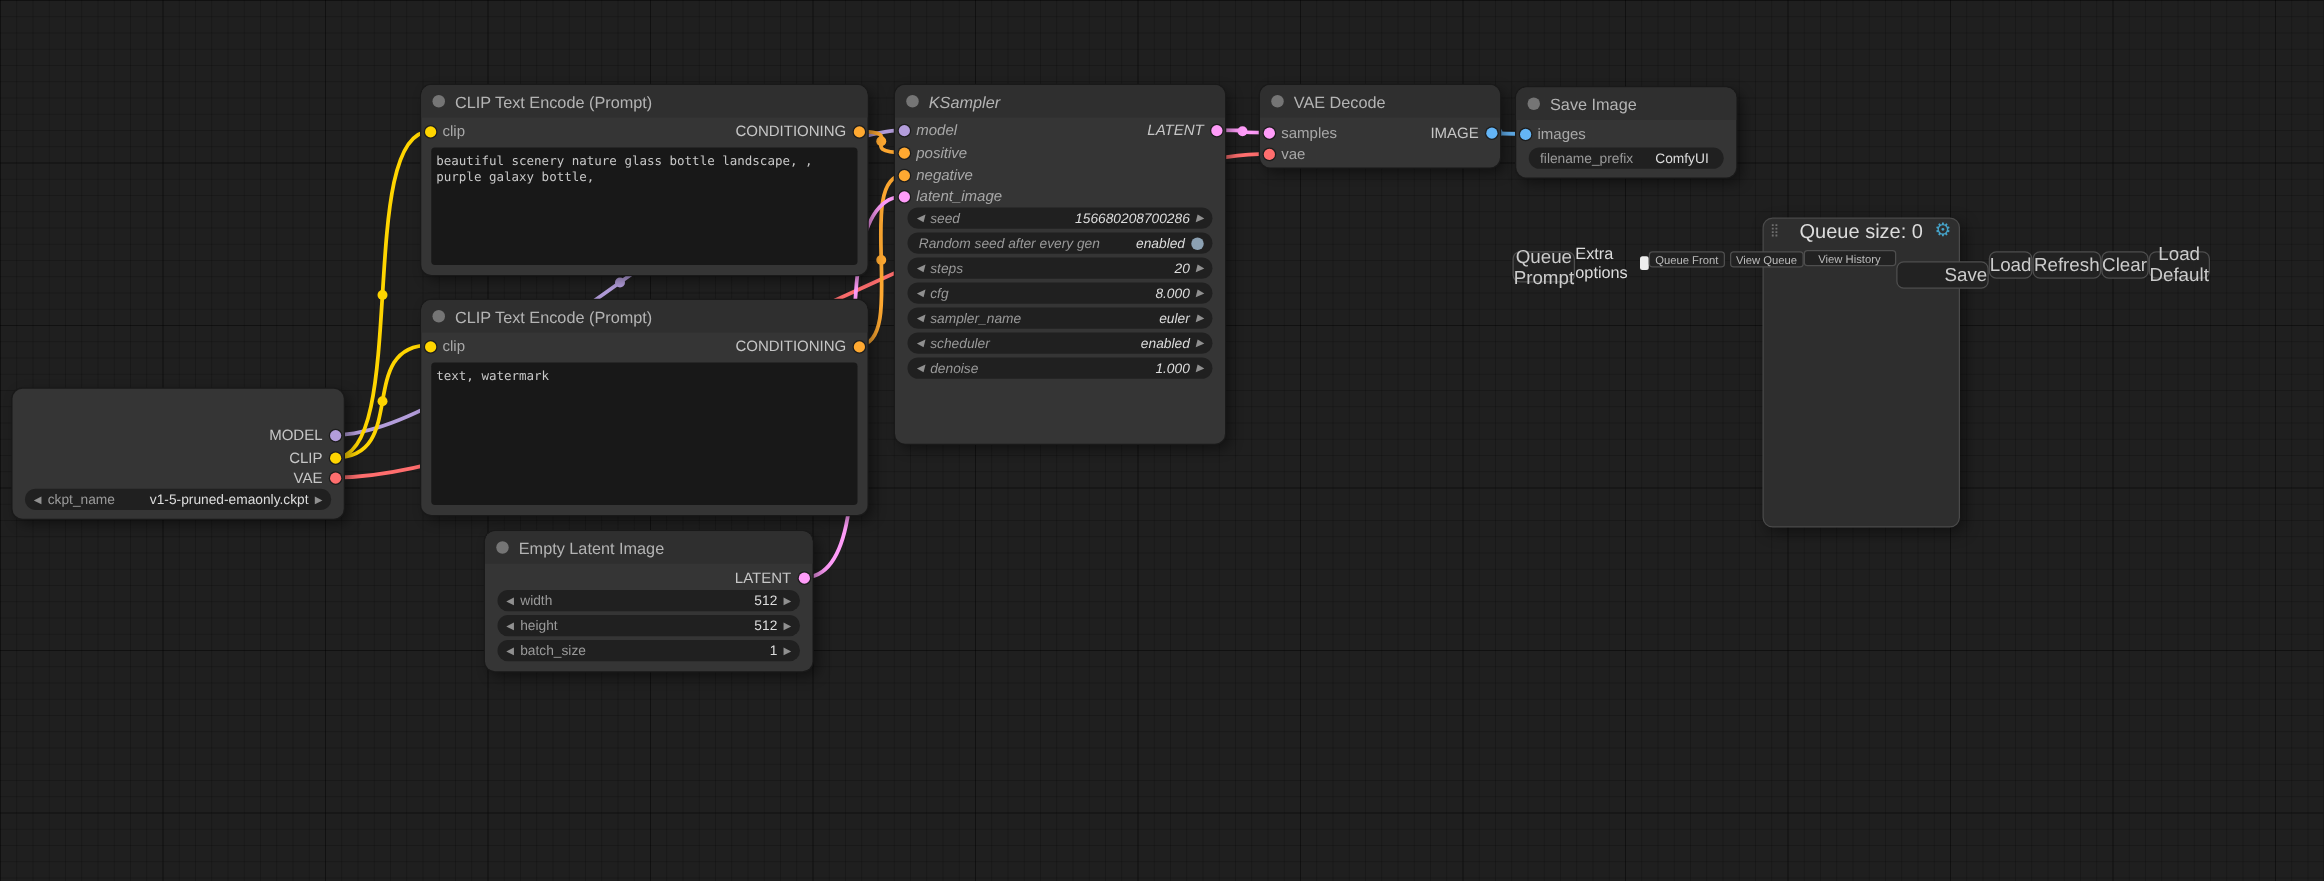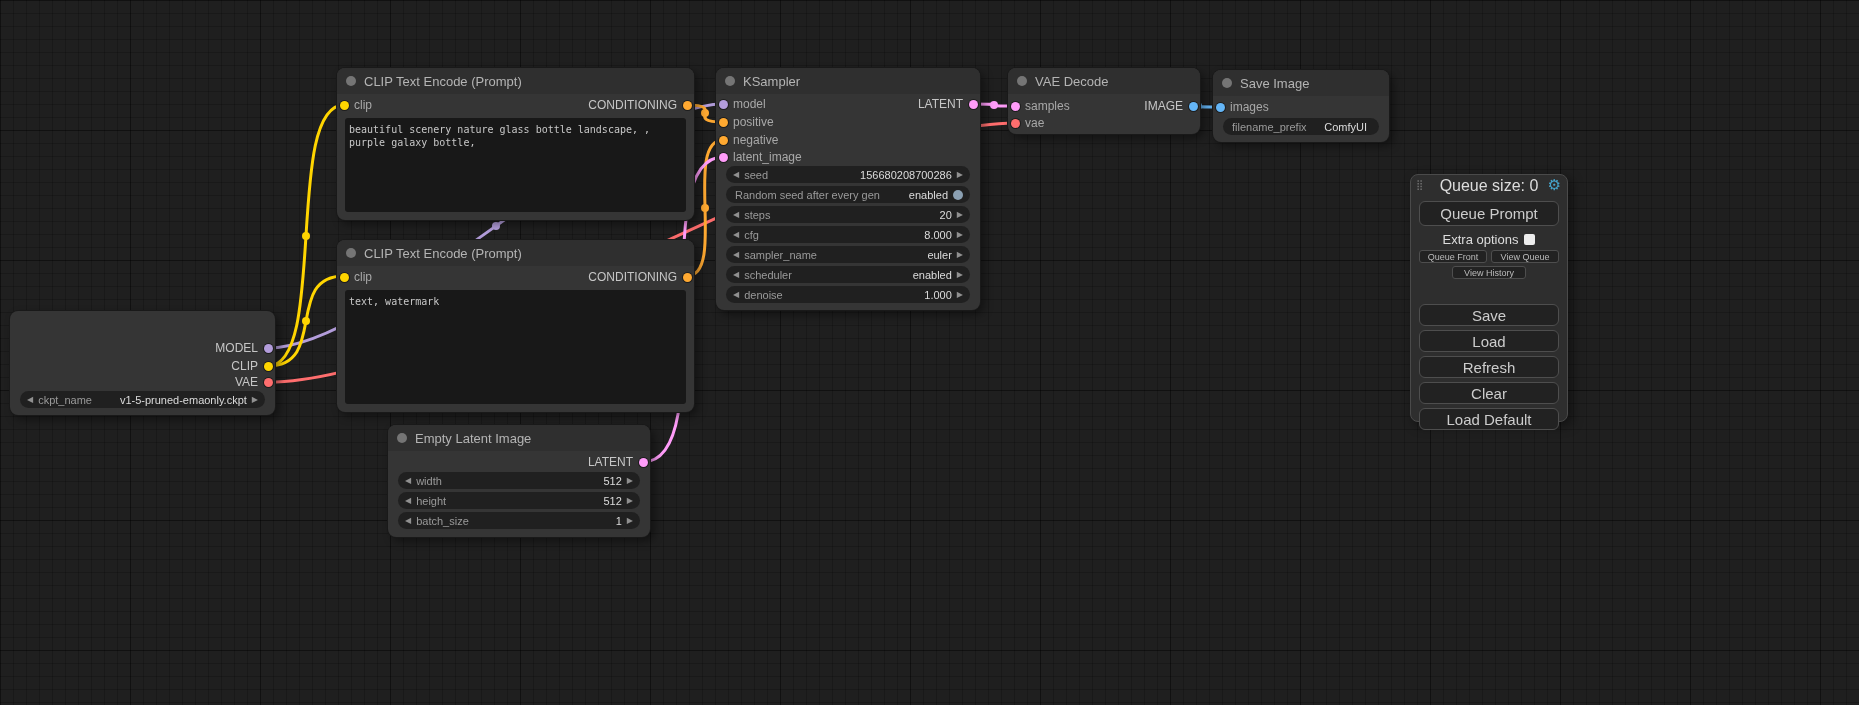--- a/index.html
+++ b/index.html
@@ -63,39 +63,39 @@
   .qpanel {
     position:absolute; left:1410px; top:174px; width:158px; height:248px; z-index:3;
     background:#2e2e2e; border:1px solid #4a4a4a; border-radius:8px;
     box-shadow:4px 4px 12px rgba(0,0,0,0.45);
     display:flex; flex-direction:column;
   }
   .qheader { position:relative; height:22px; display:flex; align-items:center; justify-content:center; flex:0 0 auto; }
   .qdrag { position:absolute; left:5px; top:3px; color:#6f6f6f; font-size:10px; line-height:14px; }
   .qgear { position:absolute; right:6px; top:1px; font-size:15px; line-height:18px; }
   .qsize { font-size:16px; color:#dddddd; }
-  .qbody { display:flex; flex-direction:column; padding:0 8px;justify-content:center; }
+  .qbody { display:flex; flex-direction:row; padding:0 8px;justify-content:center; }
   .btn-big {
     height:22px; margin-top:4px; background:#222222; border:1px solid #4e4e4e;
     border-radius:6px; color:#cccccc; font-size:15px; font-family:inherit;
     display:flex; align-items:center; justify-content:center; width:100%;
   }
   .btn-prompt { height:25px; font-size:15px; }
   .extra-row { height:14px; margin-top:6px; display:flex; align-items:center; justify-content:center; gap:6px; }
   .extra-label { font-size:13px; color:#dddddd; }
   .checkbox { width:11px; height:11px; background:#ededed; border-radius:2px; }
   .small-row { display:flex; gap:4px; margin-top:4px; }
   .btn-small {
     height:13px; flex:1; background:#222222; border:1px solid #4e4e4e; border-radius:3px;
     color:#bbbbbb; font-size:9px; font-family:inherit;
     display:flex; align-items:center; justify-content:center; padding:0 4px; white-space:nowrap;
   }
   .history-row { display:flex; justify-content:center; margin-top:3px; }
   .btn-history { flex:0 0 auto; width:74px; }
-  .gap-lg { margin-top:25px; }
+  .gap-lg { margin-top:12px;padding-left:38px; }
 </style>
 </head>
 <body>
 
 <div id="canvas">
 
   <svg class="wires" width="1859" height="705">
     <path d="M268,348 C382,348 610,104 723,104" stroke="#b39ddb"></path>
     <path d="M268,366 C328,366 284,105 344,105" stroke="#ffd500"></path>
     <path d="M268,366 C328,366 284,276 344,276" stroke="#ffd500"></path>
@@ -176,21 +176,21 @@
       <span class="warr">▶</span>
     </div>
     <div class="widget" style="top:87px;">
       <span class="warr">◀</span>
       <span class="wlabel">batch_size</span>
       <span class="wvalue">1</span>
       <span class="warr">▶</span>
     </div>
   </div>
 
-  <div class="node" style="left:716px; top:68px; width:264px; height:242px;">
+  <div class="node" style="left:716px; top:68px; width:264px; height:287px;font-style:italic;">
     <div class="node-title">
       <span class="collapse-dot"></span>
       <span class="title-text">KSampler</span>
     </div>
     <span class="dot dot-in" style="top: 32px; background-color: rgb(179, 157, 219);"></span>
     <span class="in-label" style="top:29px;">model</span>
     <span class="dot dot-in" style="top: 50px; background-color: rgb(255, 169, 49);"></span>
     <span class="in-label" style="top:47px;">positive</span>
     <span class="dot dot-in" style="top: 68px; background-color: rgb(255, 169, 49);"></span>
     <span class="in-label" style="top:65px;">negative</span>

